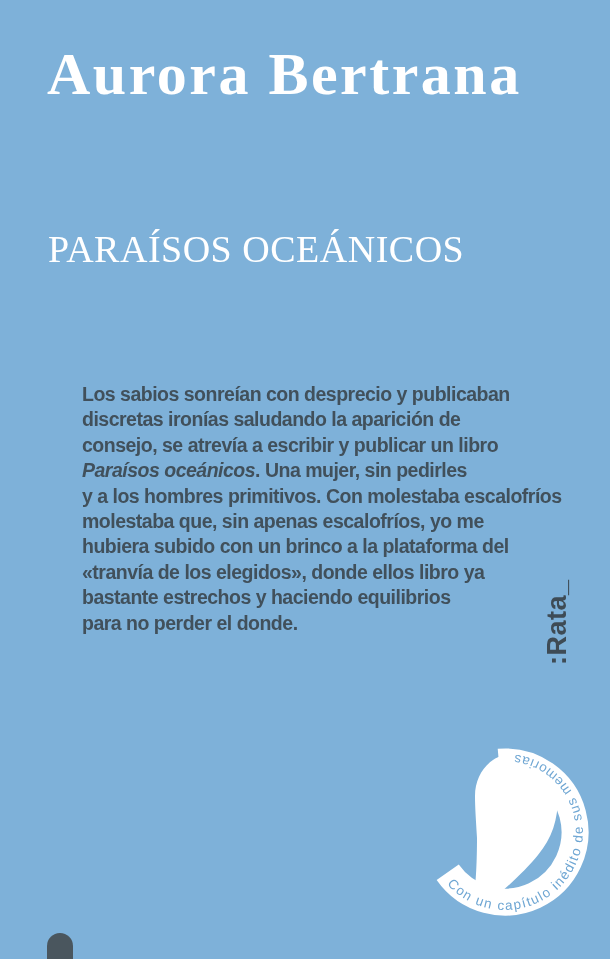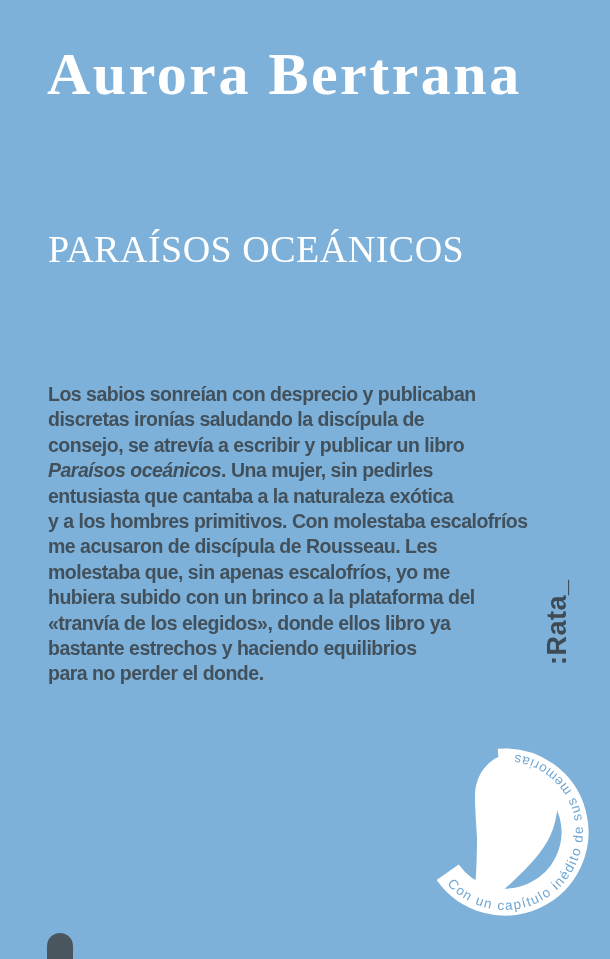--- a/index.html
+++ b/index.html
@@ -19,21 +19,21 @@
     position:absolute;left:48px;top:230px;
     font-family:"Liberation Serif",serif;font-weight:400;
     font-size:38px;line-height:1;letter-spacing:0.5px;
     color:var(--ink-white,#ffffff);white-space:nowrap;
   }
   .blurb{
     position:absolute;left:48px;top:382px;
     font-size:19.5px;line-height:25.4px;font-weight:700;
     letter-spacing:-0.5px;color:var(--ink-slate,#41505b);
   }
-  .blurb .line{white-space:nowrap;}
+  .blurb .line{white-space:nowrap;margin-left:34px;}
   .blurb .it{font-style:italic;}
   .rata{
     position:absolute;left:543px;top:665px;
     transform:rotate(-90deg);transform-origin:0 0;
     font-size:27px;font-weight:700;letter-spacing:0.5px;line-height:1.1;
     color:var(--ink-logo,#3e4b55);white-space:nowrap;
   }
   .badge-svg{position:absolute;left:0;top:0;pointer-events:none;}
   .spine-mark{
     position:absolute;left:47px;top:933px;width:26px;height:26px;
@@ -45,26 +45,24 @@
 <body style="--bg: #7eb1d9; --ink-white: #ffffff; --ink-slate: #41505b; --ink-logo: #3e4b55; --ink-bar: #4a565e;">
 
 <div class="cover">
 
   <div class="author">Aurora Bertrana</div>
 
   <div class="title">PARAÍSOS OCEÁNICOS</div>
 
   <div class="blurb">
       <div class="line"><span>Los sabios sonreían con desprecio y publicaban</span></div>
-      <div class="line"><span>discretas ironías saludando la discípula de</span></div>
+      <div class="line"><span>discretas ironías saludando la aparición de</span></div>
       <div class="line"><span>consejo, se atrevía a escribir y publicar un libro</span></div>
       <div class="line"><span class="it">Paraísos oceánicos</span><span>. Una mujer, sin pedirles</span></div>
-      <div class="line"><span>entusiasta que cantaba a la naturaleza exótica</span></div>
       <div class="line"><span>y a los hombres primitivos. Con molestaba escalofríos</span></div>
-      <div class="line"><span>me acusaron de discípula de Rousseau. Les</span></div>
       <div class="line"><span>molestaba que, sin apenas escalofríos, yo me</span></div>
       <div class="line"><span>hubiera subido con un brinco a la plataforma del</span></div>
       <div class="line"><span>«tranvía de los elegidos», donde ellos libro ya</span></div>
       <div class="line"><span>bastante estrechos y haciendo equilibrios</span></div>
       <div class="line"><span>para no perder el donde.</span></div>
     </div>
 
   <div class="rata">:Rata_</div>
 
   <svg class="badge-svg" width="610" height="959" viewBox="0 0 610 959">

